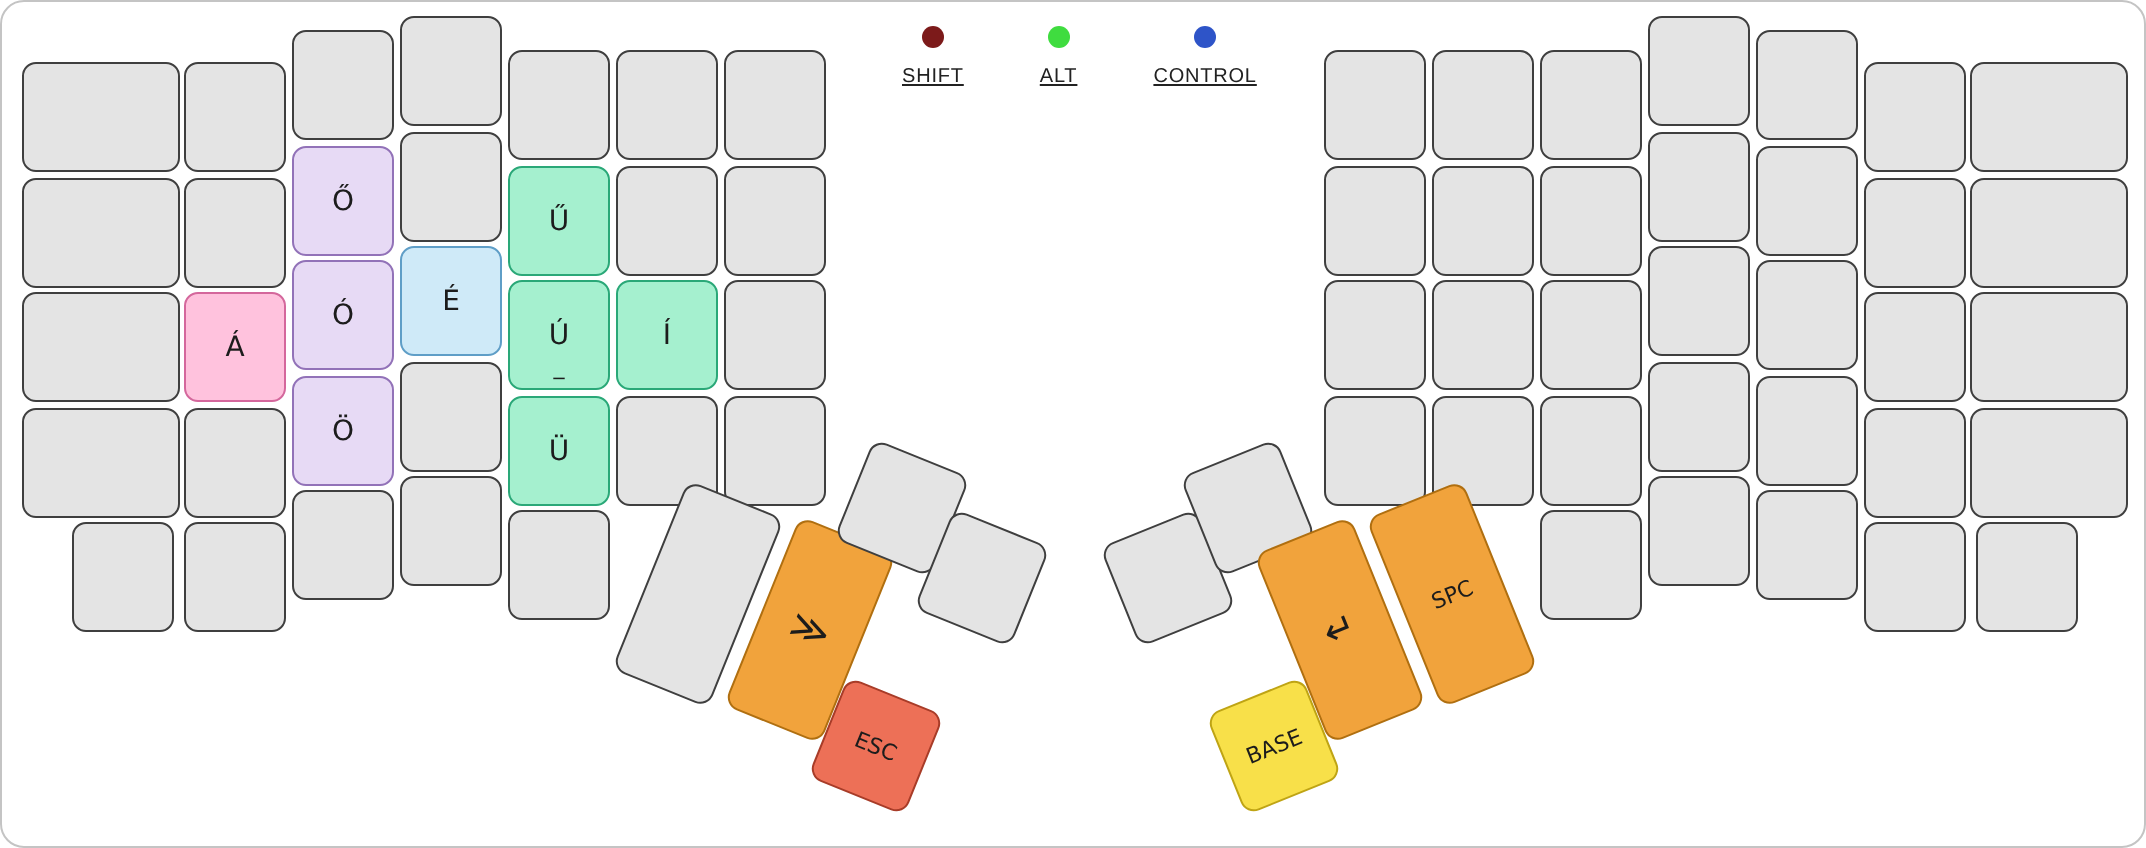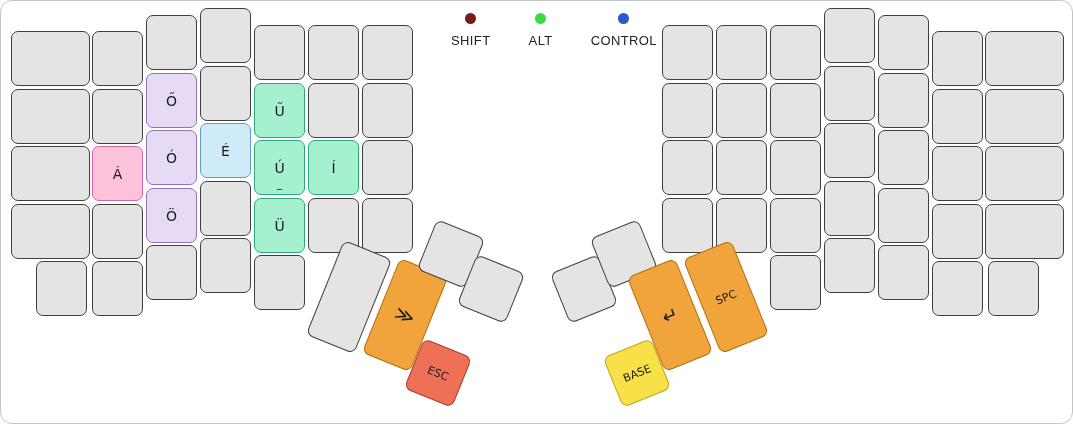--- a/index.html
+++ b/index.html
@@ -13,21 +13,21 @@
     position:absolute;box-sizing:border-box;
     border:1.5px solid #3f3f3f;border-radius:7px;background:#e4e4e4;
     display:flex;align-items:center;justify-content:center;
     color:#1c1c1c;
   }
   .klabel{line-height:1;}
   .ksub{position:absolute;bottom:5px;left:0;right:0;text-align:center;font-size:11px;line-height:1;}
   .legend{position:absolute;left:450px;top:12px;display:flex;gap:38px;}
   .legend-item{display:flex;flex-direction:column;align-items:center;gap:9px;}
   .dot{width:11px;height:11px;border-radius:50%;}
-  .legend-label{font-size:13px;color:#222;letter-spacing:0.4px;font-family:"Liberation Sans",sans-serif;}
+  .legend-label{font-size:10px;color:#222;letter-spacing:0.4px;font-family:"Liberation Sans",sans-serif;text-decoration:underline;}
 </style>
 </head>
 <body>
 
 <div class="canvas">
   <div class="legend" id="legend">
       <div class="legend-item">
         <span class="dot" style="background: rgb(124, 26, 26);"></span>
         <span class="legend-label">SHIFT</span>
       </div>

